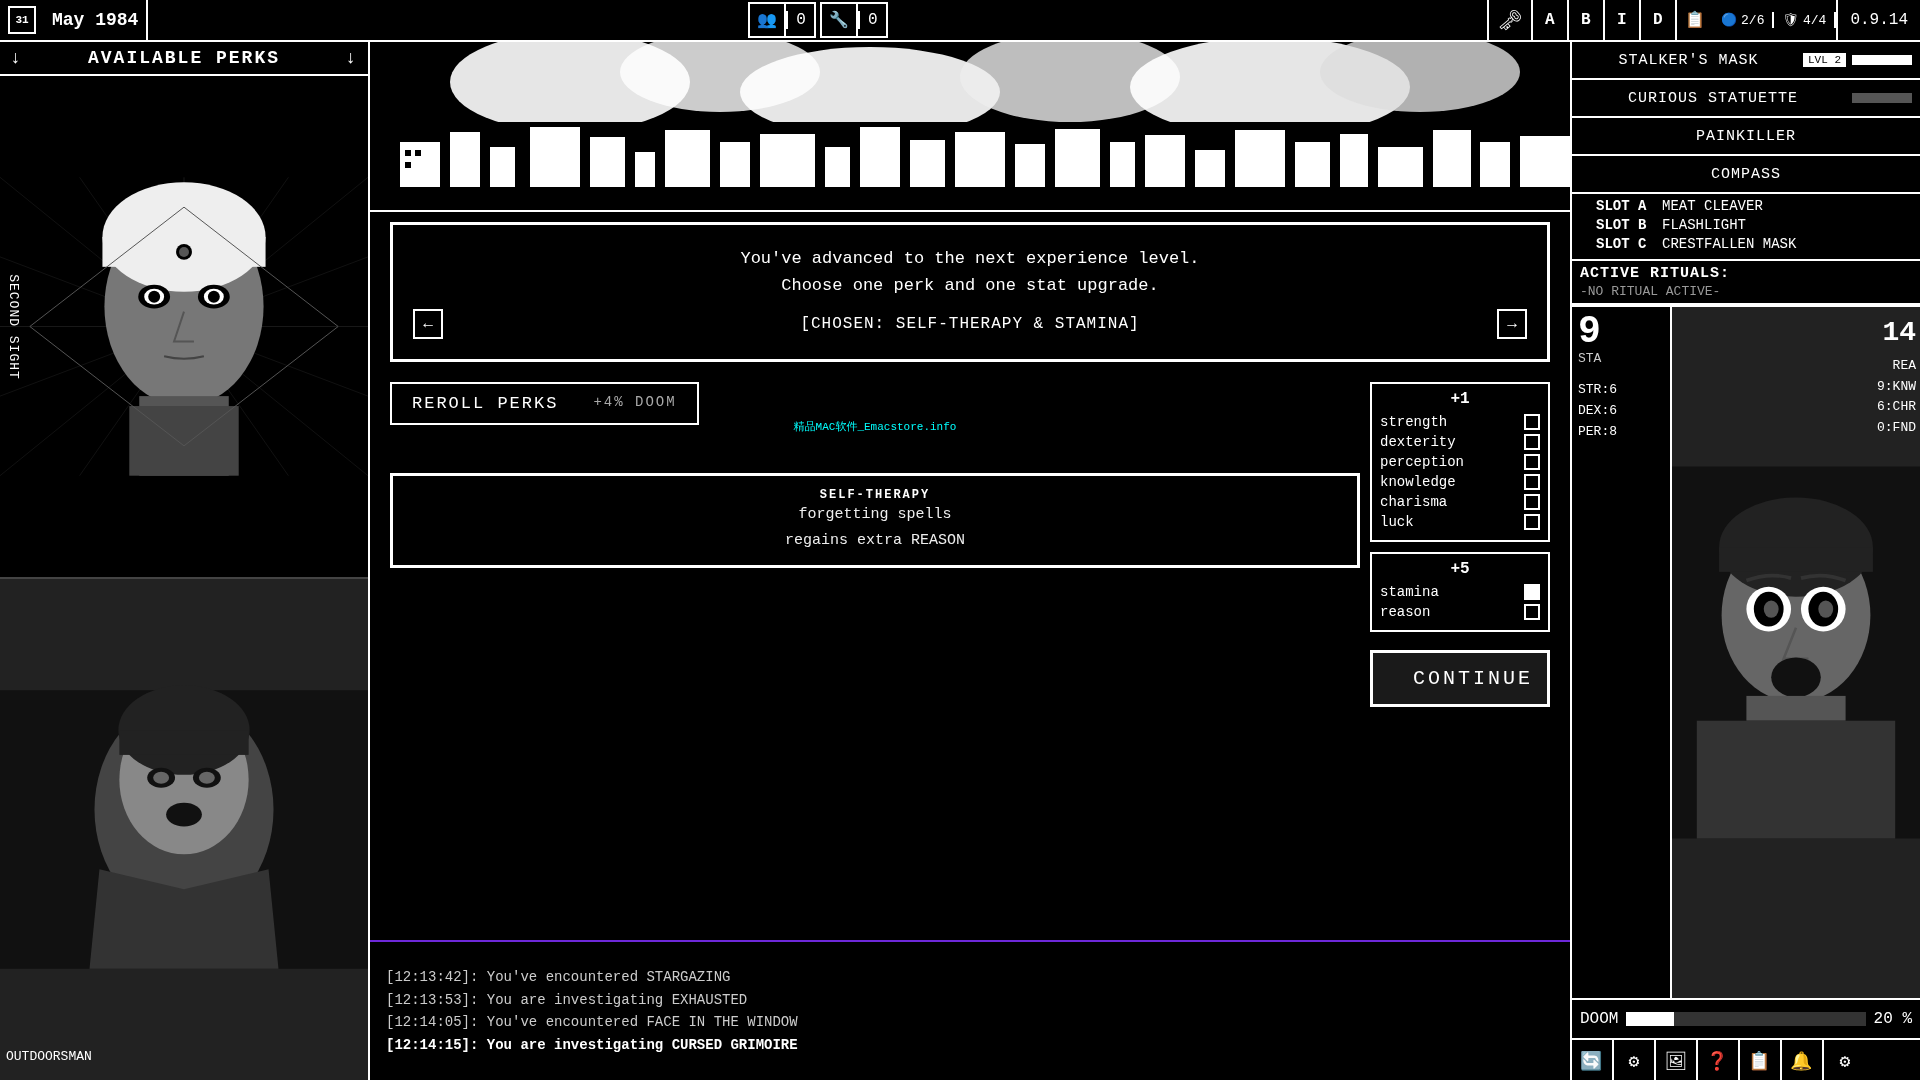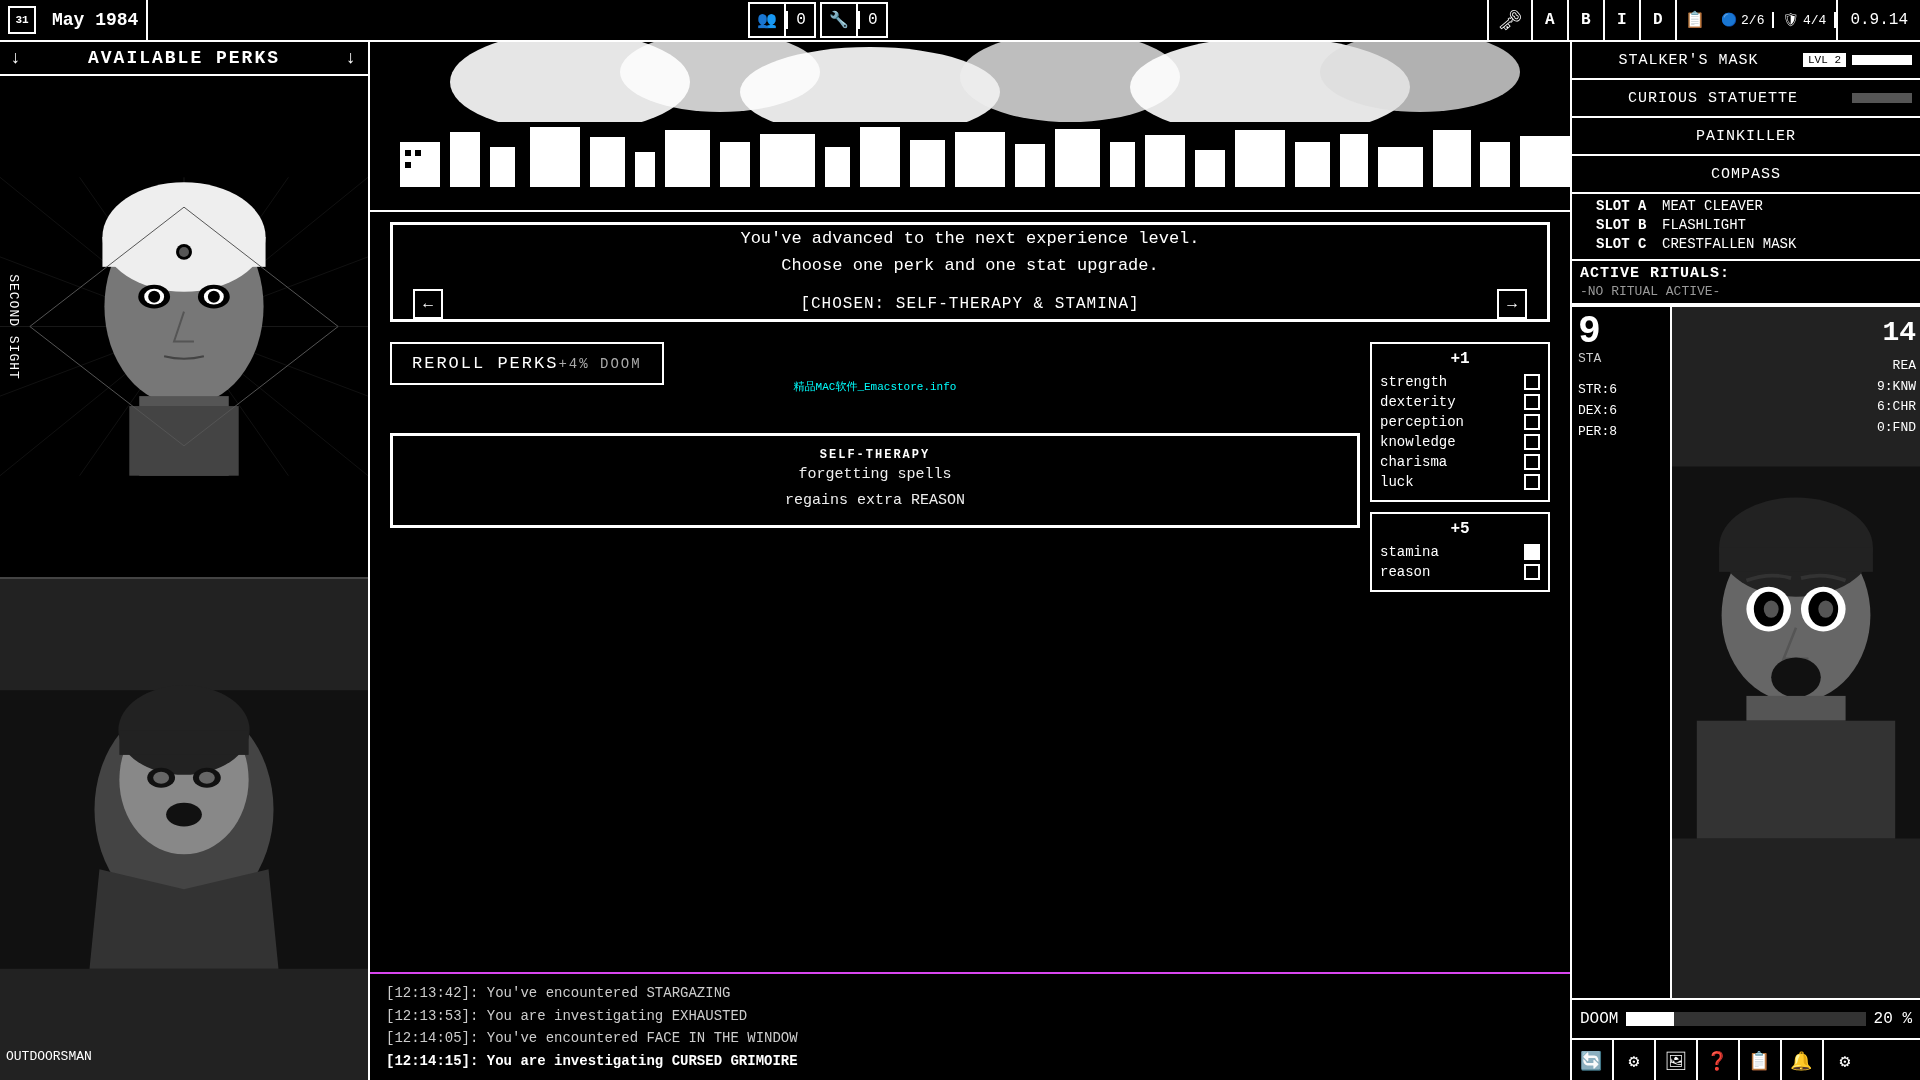--- a/index.html
+++ b/index.html
@@ -178,21 +178,21 @@
       border-bottom: 2px solid #fff;
       position: relative;
       overflow: hidden;
     }
 
     
     .levelup-dialog {
       background: #000;
       border: 3px solid #fff;
       margin: 10px 20px;
-      padding: 0 20px;
+      padding: 20px 20px;
     }
     .levelup-text {
       font-size: 17px;
       text-align: center;
       line-height: 1.6;
       margin-bottom: 10px;
     }
     .chosen-bar {
       display: flex;
       align-items: center;
@@ -235,21 +235,21 @@
       background: #000;
       border: 2px solid #fff;
       color: #fff;
       padding: 10px 20px;
       font-family: 'Courier New', monospace;
       font-size: 17px;
       letter-spacing: 2px;
       cursor: pointer;
       display: flex;
       justify-content: space-between;
-      align-items: center;
+      gap: 35px;
     }
     .perk-selected {
       background: #000;
       border: 3px solid #fff;
       padding: 12px;
     }
     .perk-name {
       font-size: 12px;
       font-weight: bold;
       text-align: center;
@@ -309,22 +309,22 @@
       letter-spacing: 3px;
       padding: 14px 40px;
       cursor: pointer;
       margin: 8px 0 0 0;
       display: block;
       width: 100%;
     }
 
     
     .log-area {
-      border-top: 2px solid #d946ef;
-      padding: 8px 16px;
+      border-top: 2px solid #6d28d9;
+      padding: 24px 16px;
       background: #000;
       min-height: 100px;
     }
     .log-line {
       font-size: 14px;
       color: #ccc;
       line-height: 1.6;
     }
     .log-line.bold {
       color: #fff;
@@ -749,20 +749,21 @@
           <div class="stat-row">
             <span class="stat-name">stamina</span>
             <div class="stat-checkbox selected"></div>
           </div>
           <div class="stat-row">
             <span class="stat-name">reason</span>
             <div class="stat-checkbox"></div>
           </div>
         </div>
 
+        <button class="continue-btn">CONTINUE</button>
       </div>
     </div>
 
     <div class="log-area">
       <div class="log-line">[12:13:42]: You've encountered STARGAZING</div>
       <div class="log-line">[12:13:53]: You are investigating EXHAUSTED</div>
       <div class="log-line">[12:14:05]: You've encountered FACE IN THE WINDOW</div>
       <div class="log-line bold">[12:14:15]: You are investigating CURSED GRIMOIRE</div>
     </div>
   </div>

